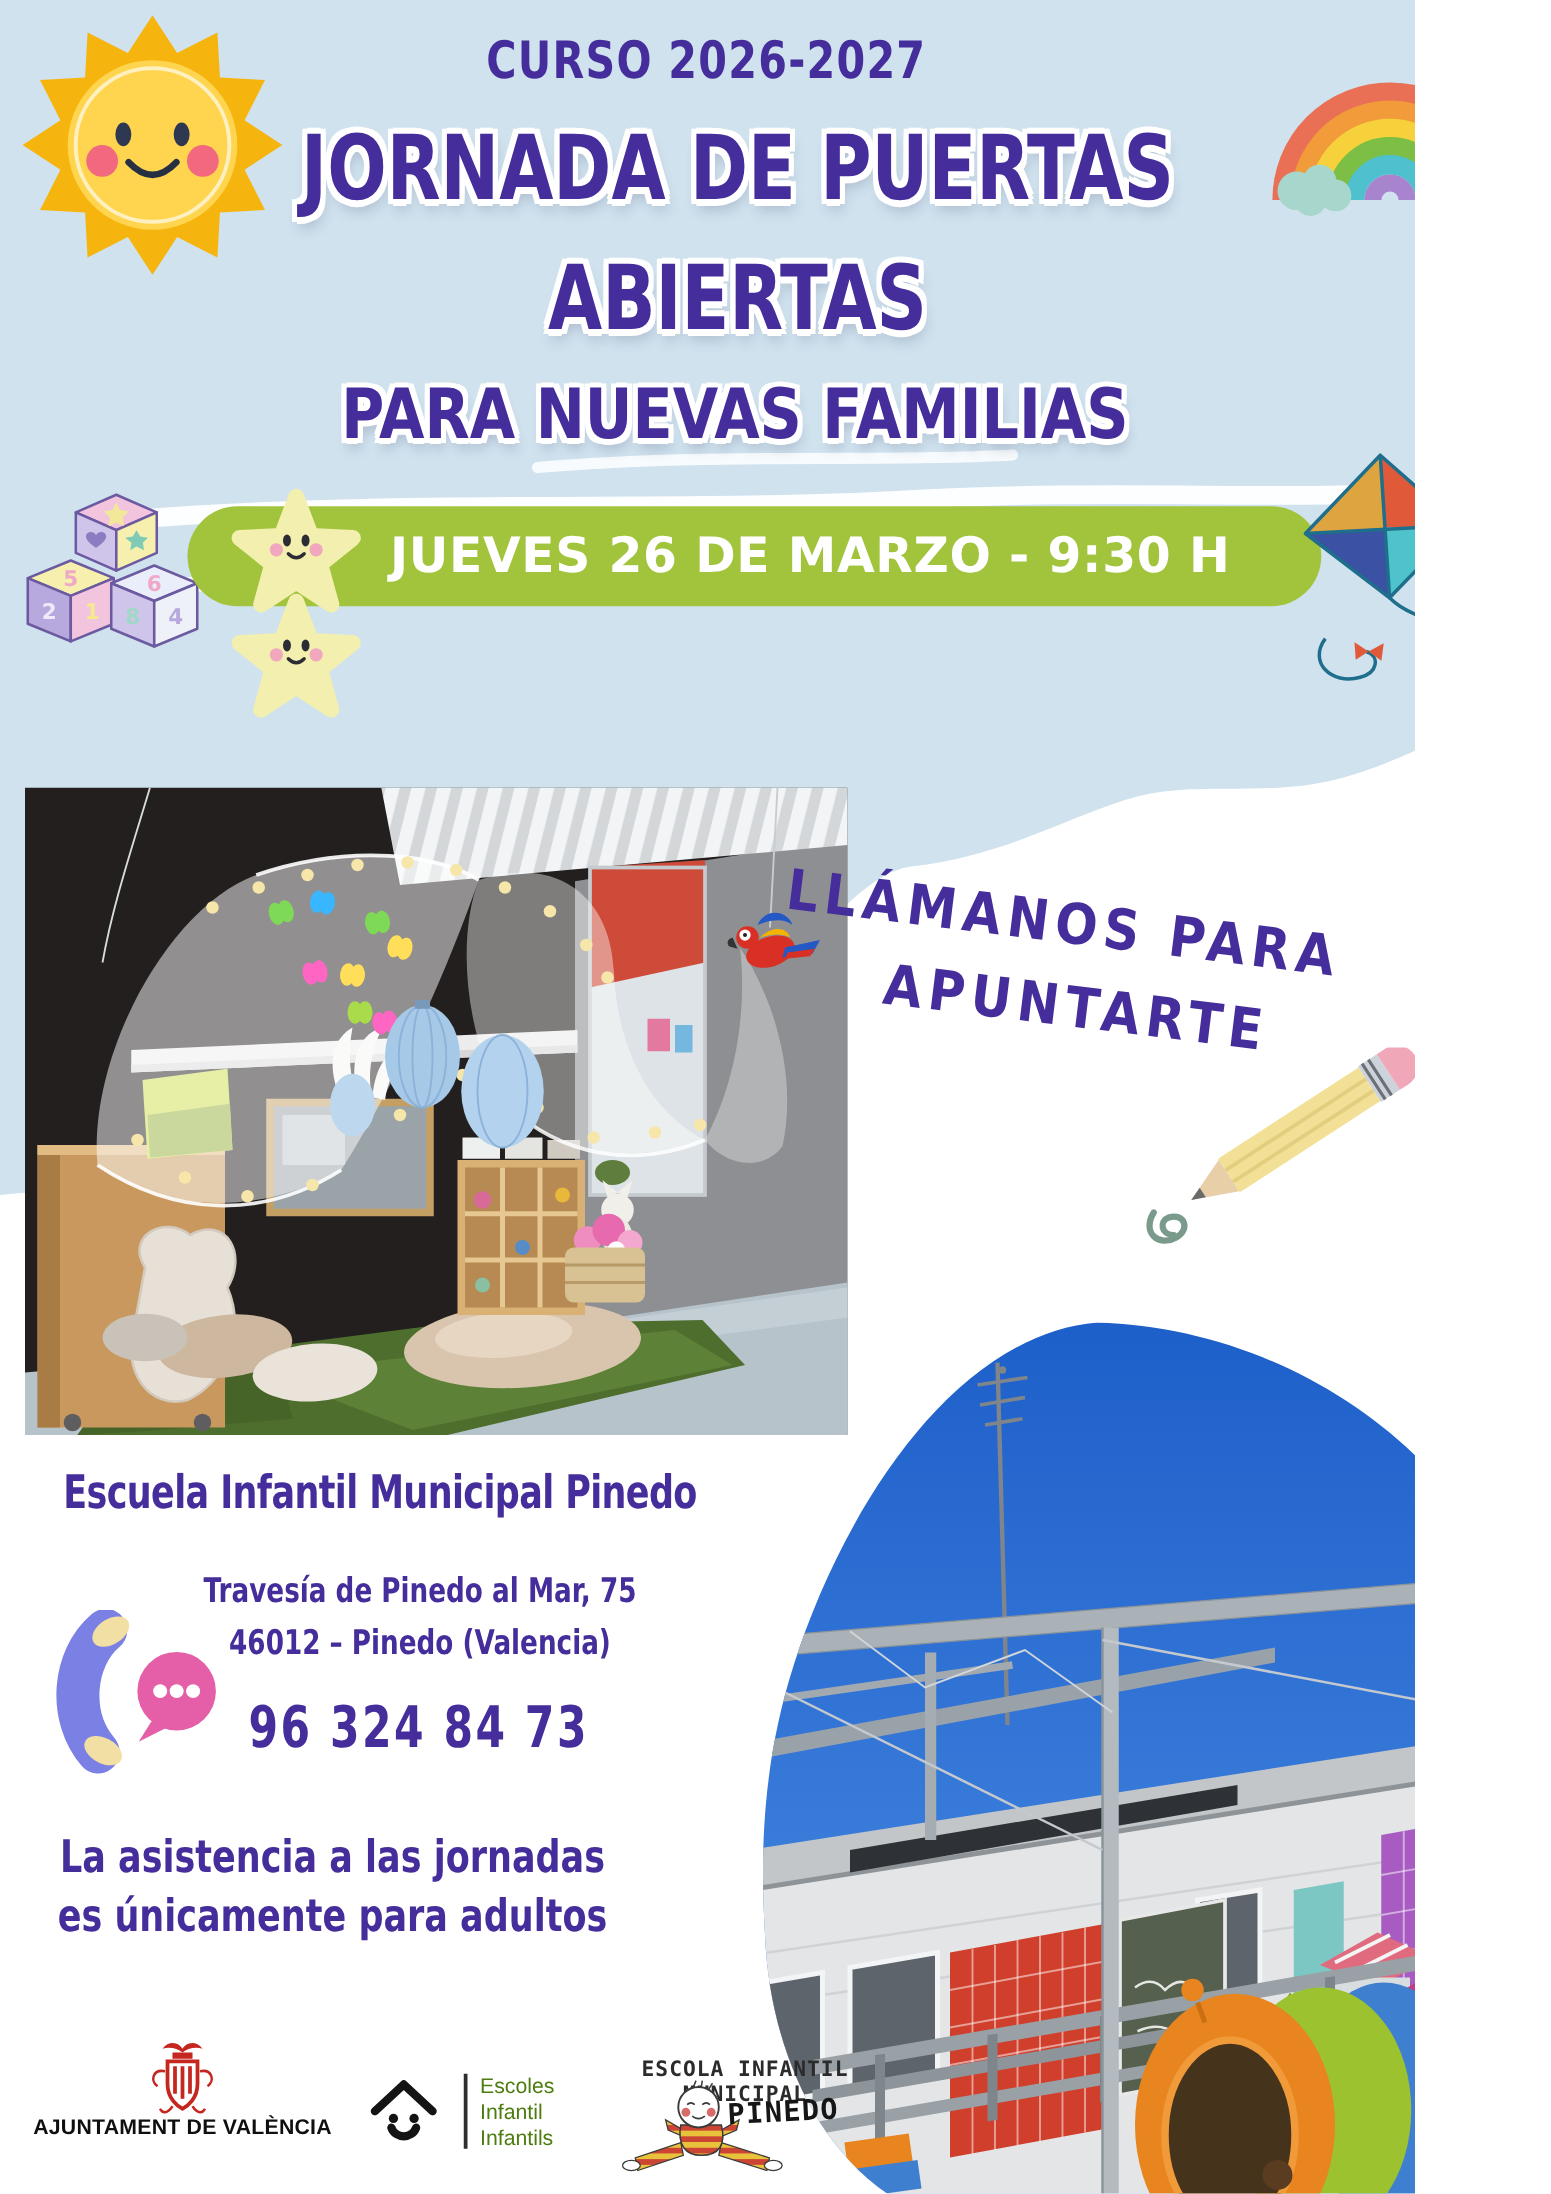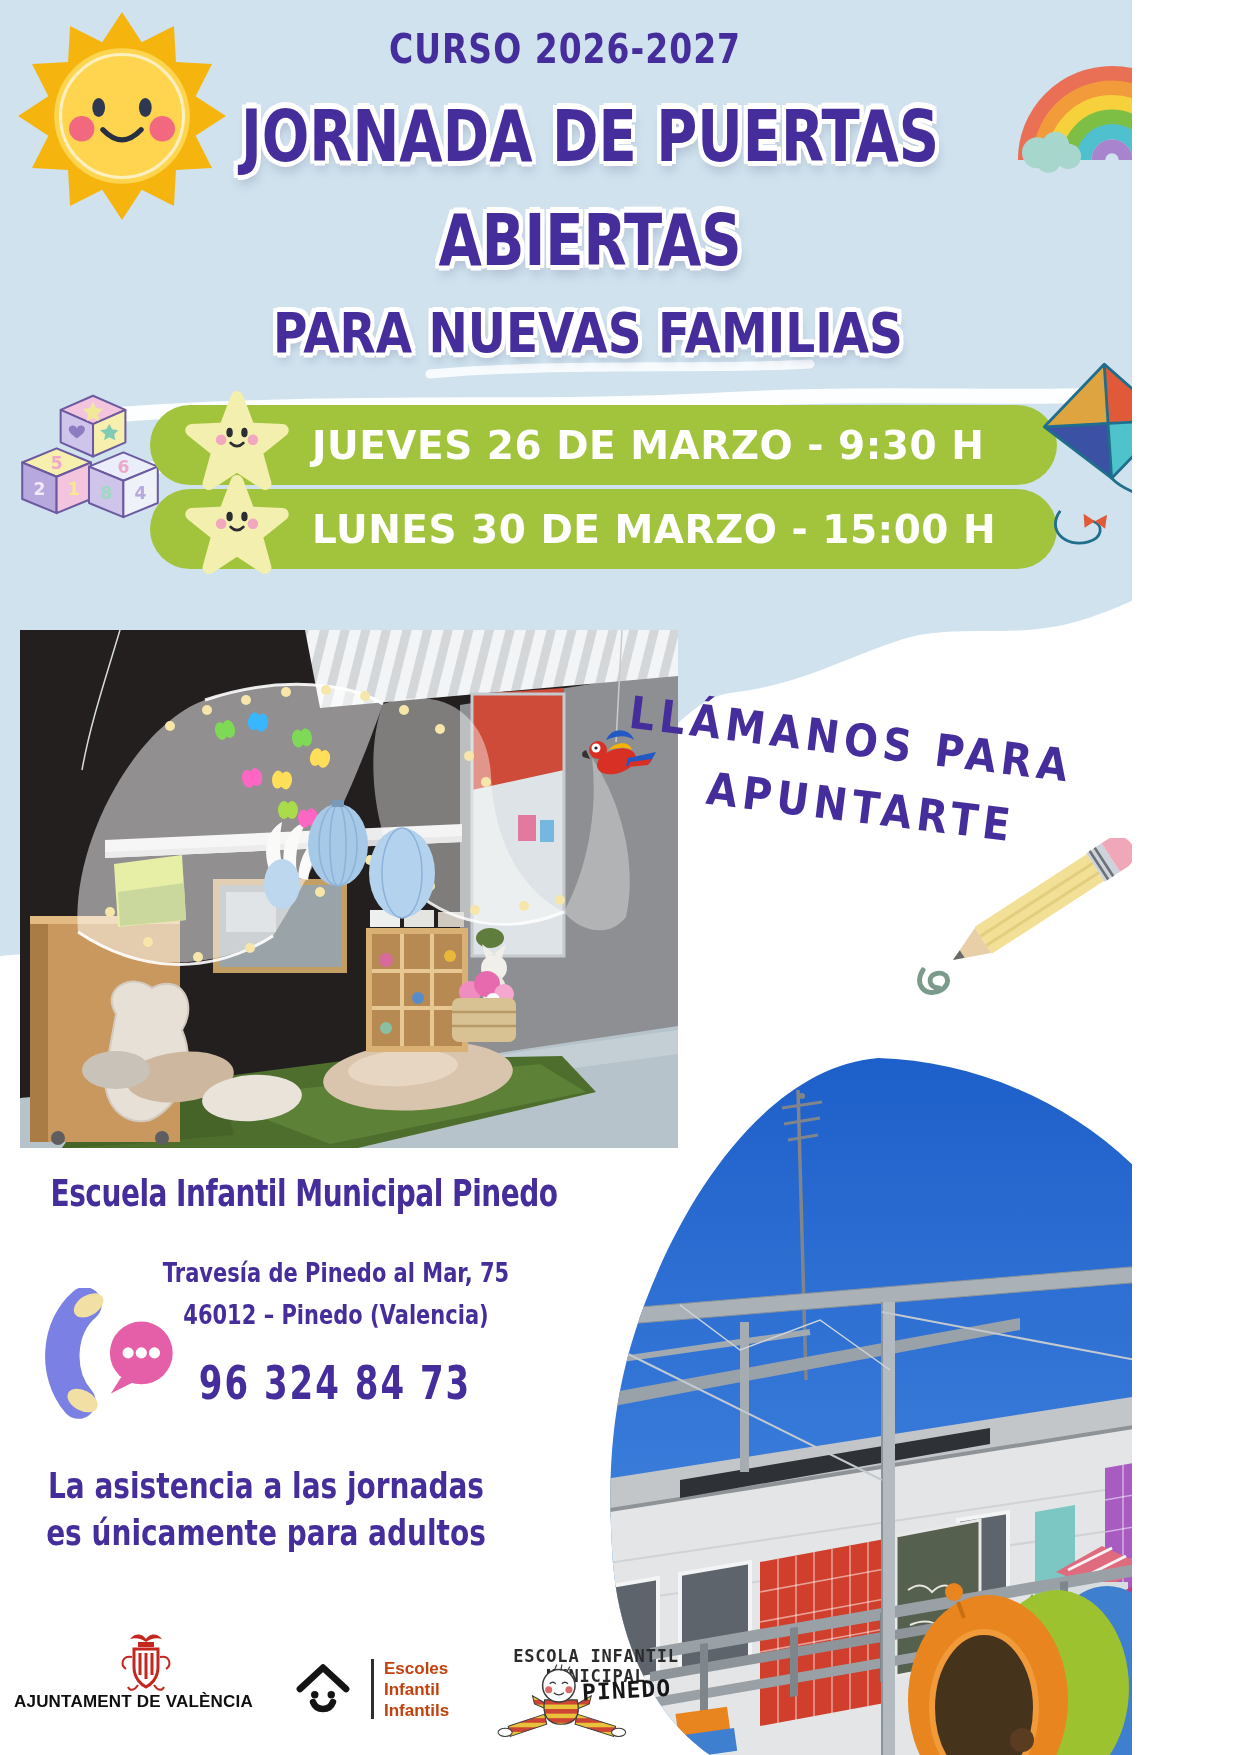--- a/index.html
+++ b/index.html
@@ -36,25 +36,25 @@
   .school-name{left:18px;top:1172px;width:572px;text-align:center;font-size:28px;font-weight:bold;
      letter-spacing:-0.5px;transform:scaleY(1.32);transform-origin:center top;}
   .address{left:118px;top:1252px;width:436px;text-align:center;font-size:21px;font-weight:bold;
      line-height:32px;transform:scaleY(1.3);transform-origin:center top;}
   .phone-icon{left:42px;top:1288px;width:152px;height:142px;}
   .phone-number{left:135px;top:1356px;width:400px;text-align:center;font-size:34px;font-weight:bold;
      letter-spacing:2px;transform:scaleY(1.35);transform-origin:center top;}
   .note{left:8px;top:1462px;width:516px;text-align:center;font-size:28px;font-weight:bold;
      line-height:37px;transform:scaleY(1.28);transform-origin:center top;}
   .crest{left:116px;top:1628px;width:60px;height:66px;}
-  .ajuntament-label{left:14px;top:1692px;width:264px;text-align:left;font-size:17px;font-weight:bold;
+  .ajuntament-label{left:14px;top:1692px;width:264px;text-align:center;font-size:17px;font-weight:bold;
      color:#0f0f0f;letter-spacing:.2px;font-family:"Liberation Sans",sans-serif;}
   .house{left:290px;top:1656px;width:66px;height:66px;}
   .logo-divider{left:371px;top:1659px;width:3px;height:60px;background:#2e2e2e;}
-  .escoles-text{left:384px;top:1658px;font-size:17px;font-weight:bold;color:#c2410c;line-height:21px;
+  .escoles-text{left:384px;top:1658px;font-size:17px;font-weight:normal;color:#4d7c0f;line-height:21px;
      font-family:"Liberation Sans",sans-serif;}
   .pinedo-label{left:498px;top:1646px;width:196px;text-align:center;font-size:17px;font-weight:bold;
      letter-spacing:.8px;color:#2b2b2b;font-family:"DejaVu Sans Mono",monospace;}
   .baby{left:496px;top:1662px;width:152px;height:84px;}
   .pinedo-name{left:582px;top:1676px;width:130px;font-size:23px;font-weight:bold;letter-spacing:1px;
      color:#161616;font-family:"DejaVu Sans Mono",monospace;transform:rotate(-3deg);}
 </style>
 </head>
 <body>
 
@@ -123,23 +123,20 @@
       <text x="35" y="104" fill="#efe9fa">2</text>
       <text x="69" y="104" fill="#f6e98e">1</text>
       <text x="118" y="82" fill="#f0a8c8">6</text>
       <text x="101" y="108" fill="#9fd8c4">8</text>
       <text x="135" y="108" fill="#b7a8dd">4</text>
     </g>
   </svg>
 
   <div class="abs banner banner1">
     <div class="banner-label">JUEVES 26 DE MARZO - 9:30 H</div>
-  </div>
-  <div class="abs banner banner2">
-    <div class="banner-label">LUNES 30 DE MARZO - 15:00 H</div>
   </div>
 
   <svg class="abs star star1" viewBox="0 0 100 100">
     <polygon points="50,7 61.2,36.6 92.8,38.1 68.1,57.9 76.5,88.4 50,71 23.5,88.4 31.9,57.9 7.2,38.1 38.8,36.6" fill="#f3efae" stroke="#f3efae" stroke-width="12" stroke-linejoin="round"></polygon>
     <ellipse cx="43" cy="40" rx="3" ry="4.5" fill="#2c2c34"></ellipse>
     <ellipse cx="57" cy="40" rx="3" ry="4.5" fill="#2c2c34"></ellipse>
     <circle cx="35" cy="47" r="5" fill="#f1a7be"></circle>
     <circle cx="65" cy="47" r="5" fill="#f1a7be"></circle>
     <path d="M44,50 Q50,56 56,50" stroke="#2c2c34" stroke-width="2.5" fill="none" stroke-linecap="round"></path>
   </svg>

